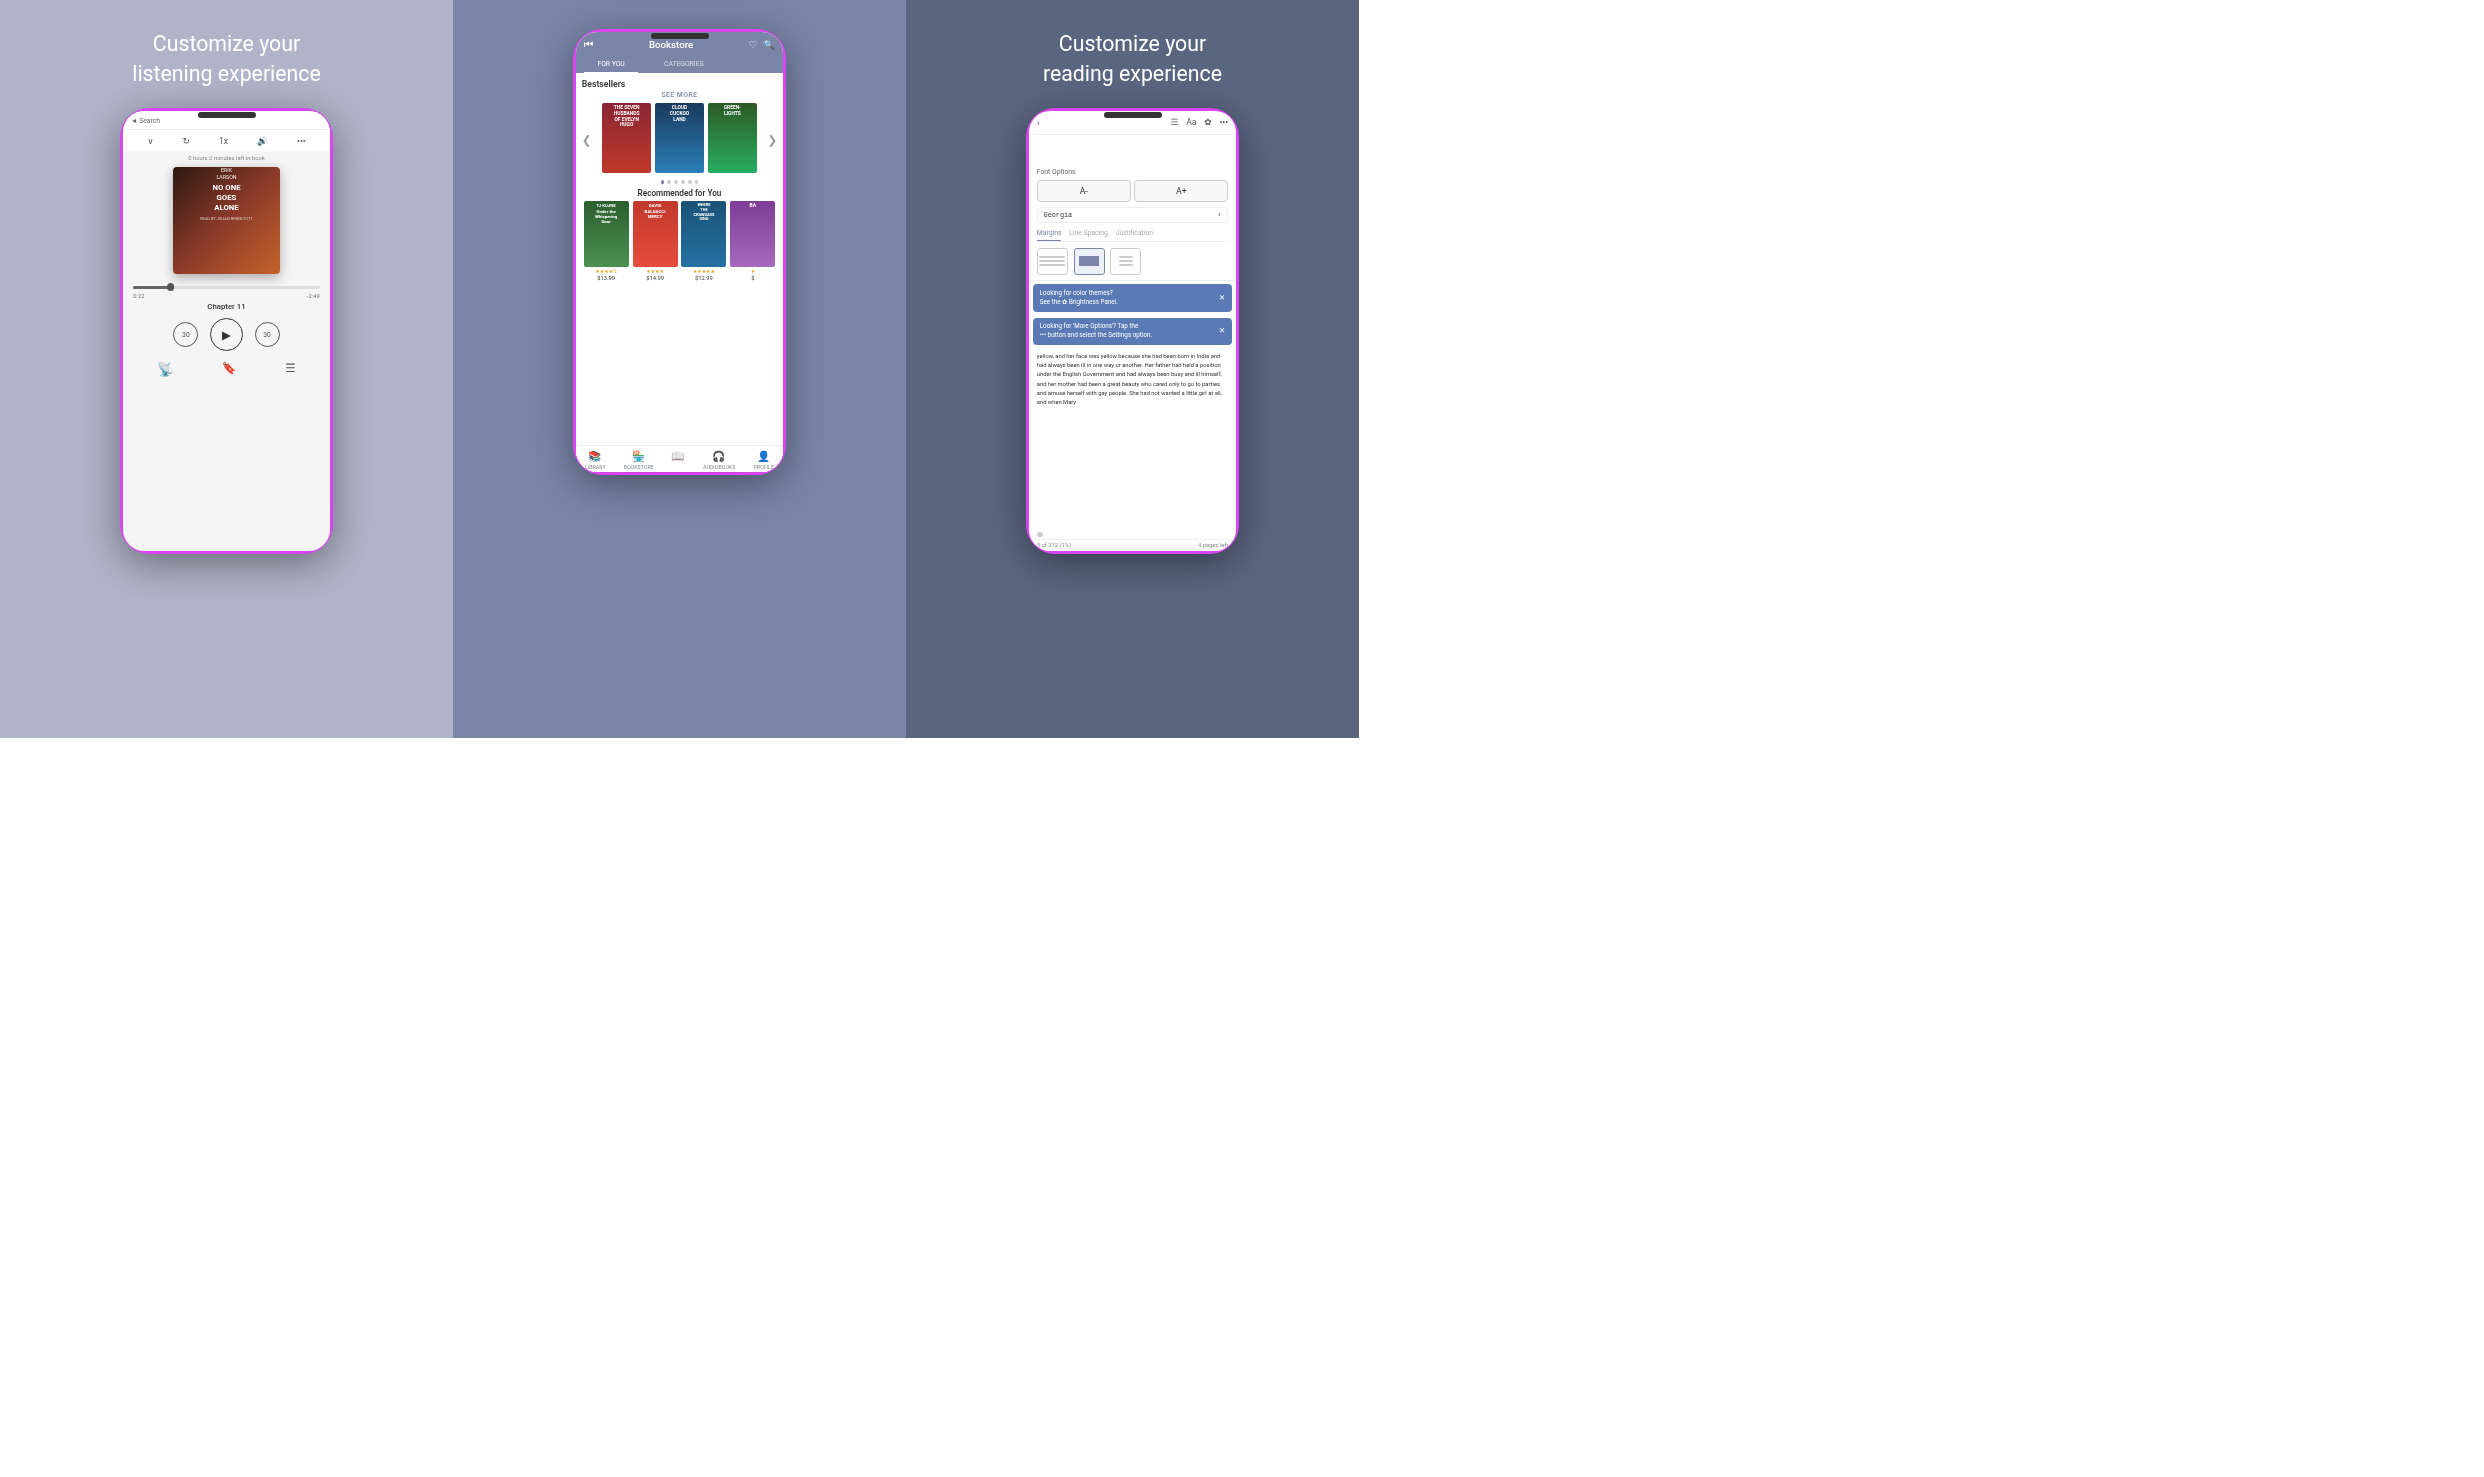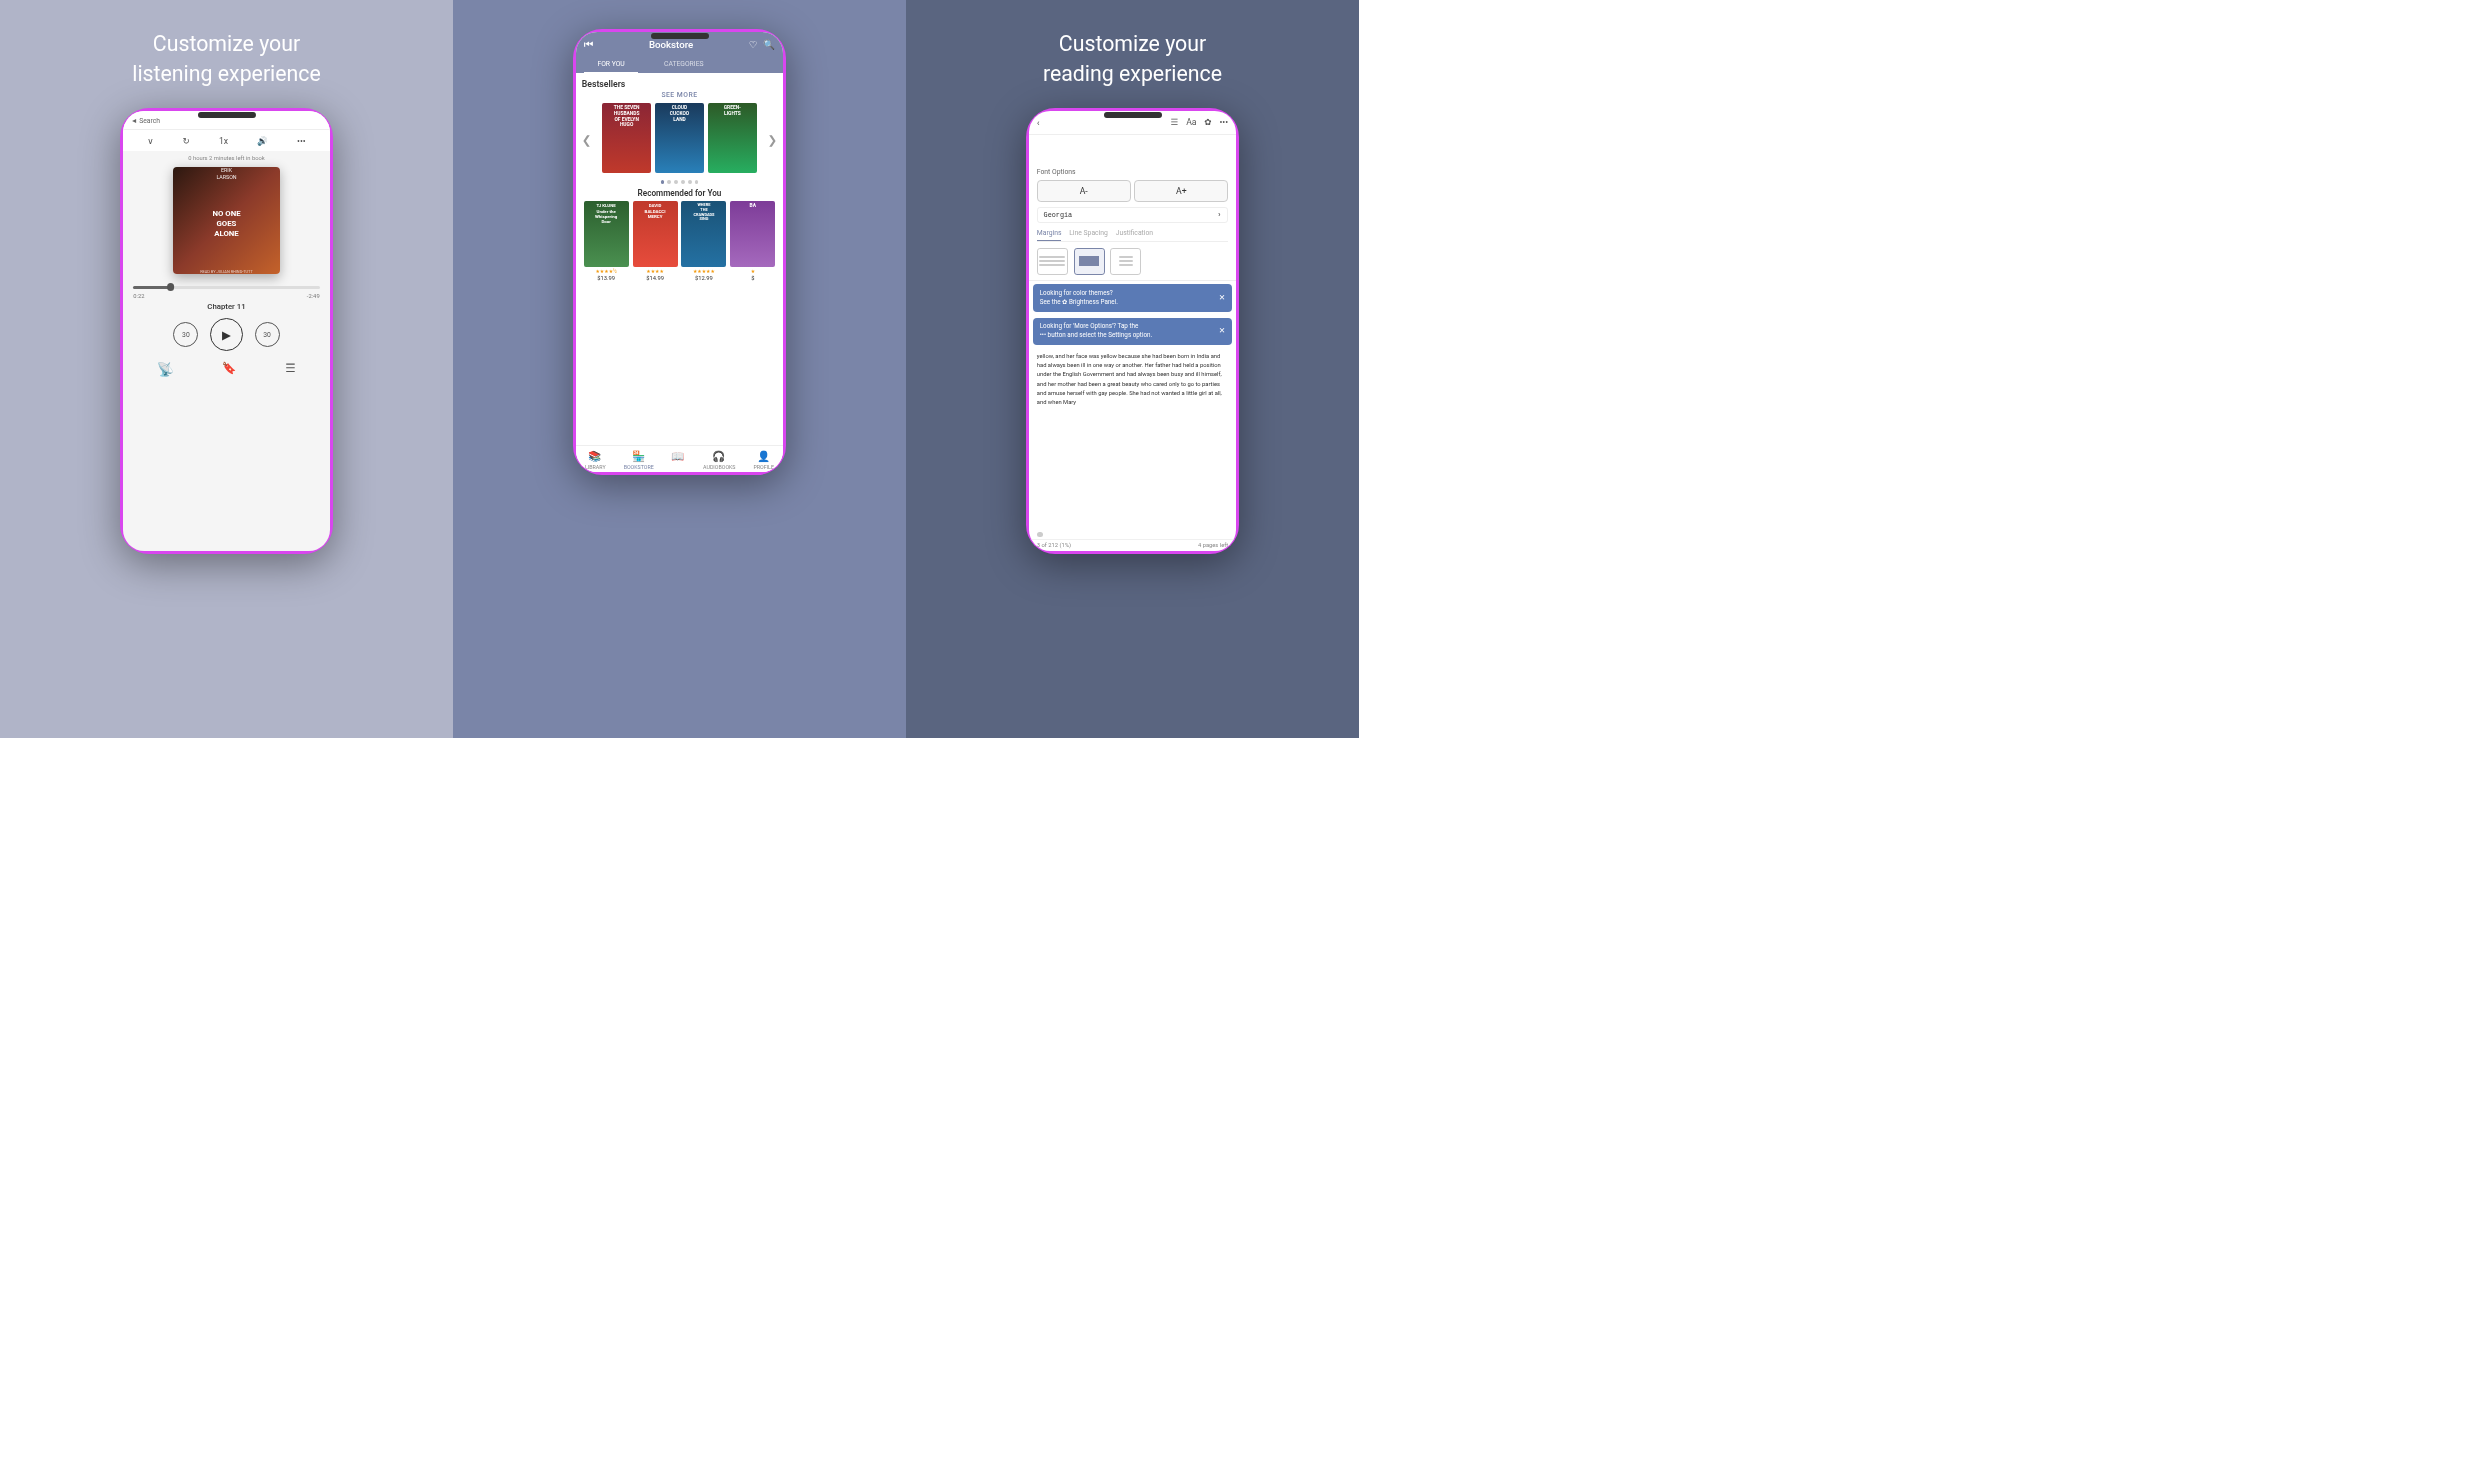--- a/index.html
+++ b/index.html
@@ -117,21 +117,21 @@
     }
 
     .book-cover {
       width: 107px;
       height: 107px;
       background: linear-gradient(135deg, #2c1810 0%, #8b3a2a 50%, #c4622a 100%);
       border-radius: 3.9px;
       display: flex;
       flex-direction: column;
       align-items: center;
-      justify-content: space-between;
+      justify-content: flex-start;
       color: white;
       font-size: 6.8px;
       text-align: center;
       line-height: 1.3;
       box-shadow: 0 3.9px 11.6px rgba(0,0,0,0.3);
       margin-bottom: 7.8px;
       position: relative;
       overflow: hidden;
     }
 

